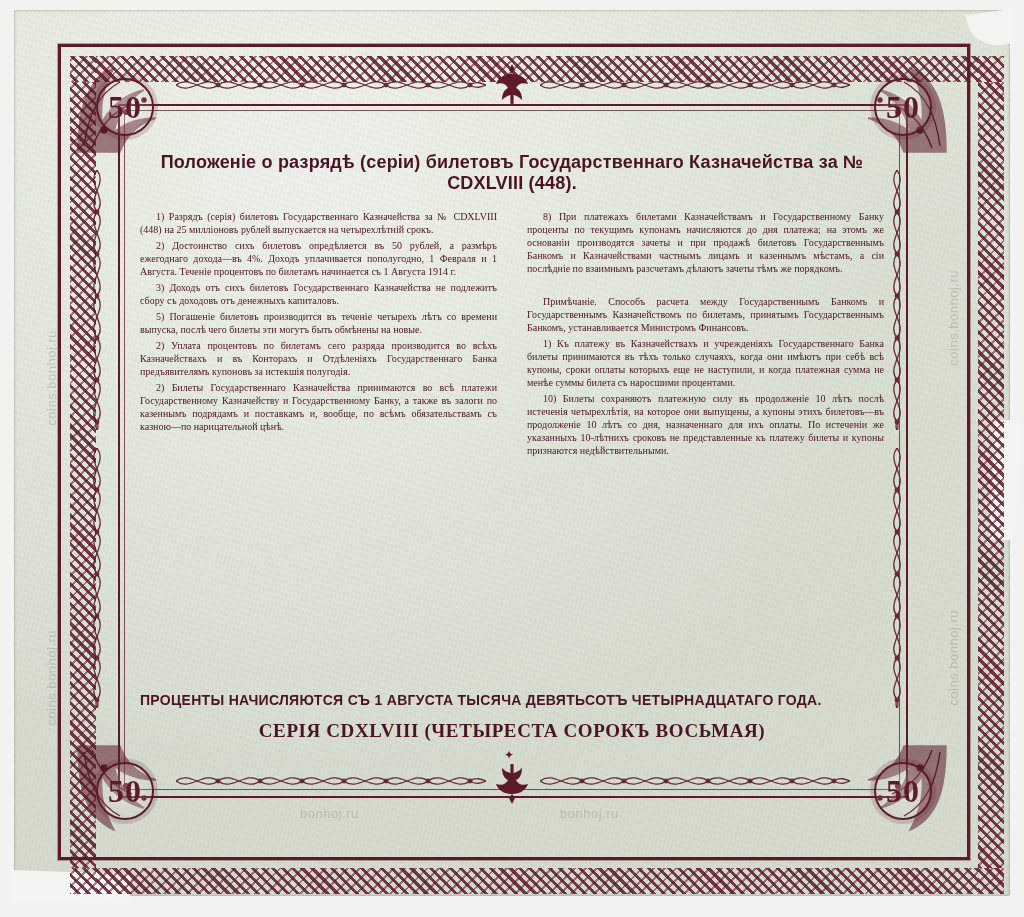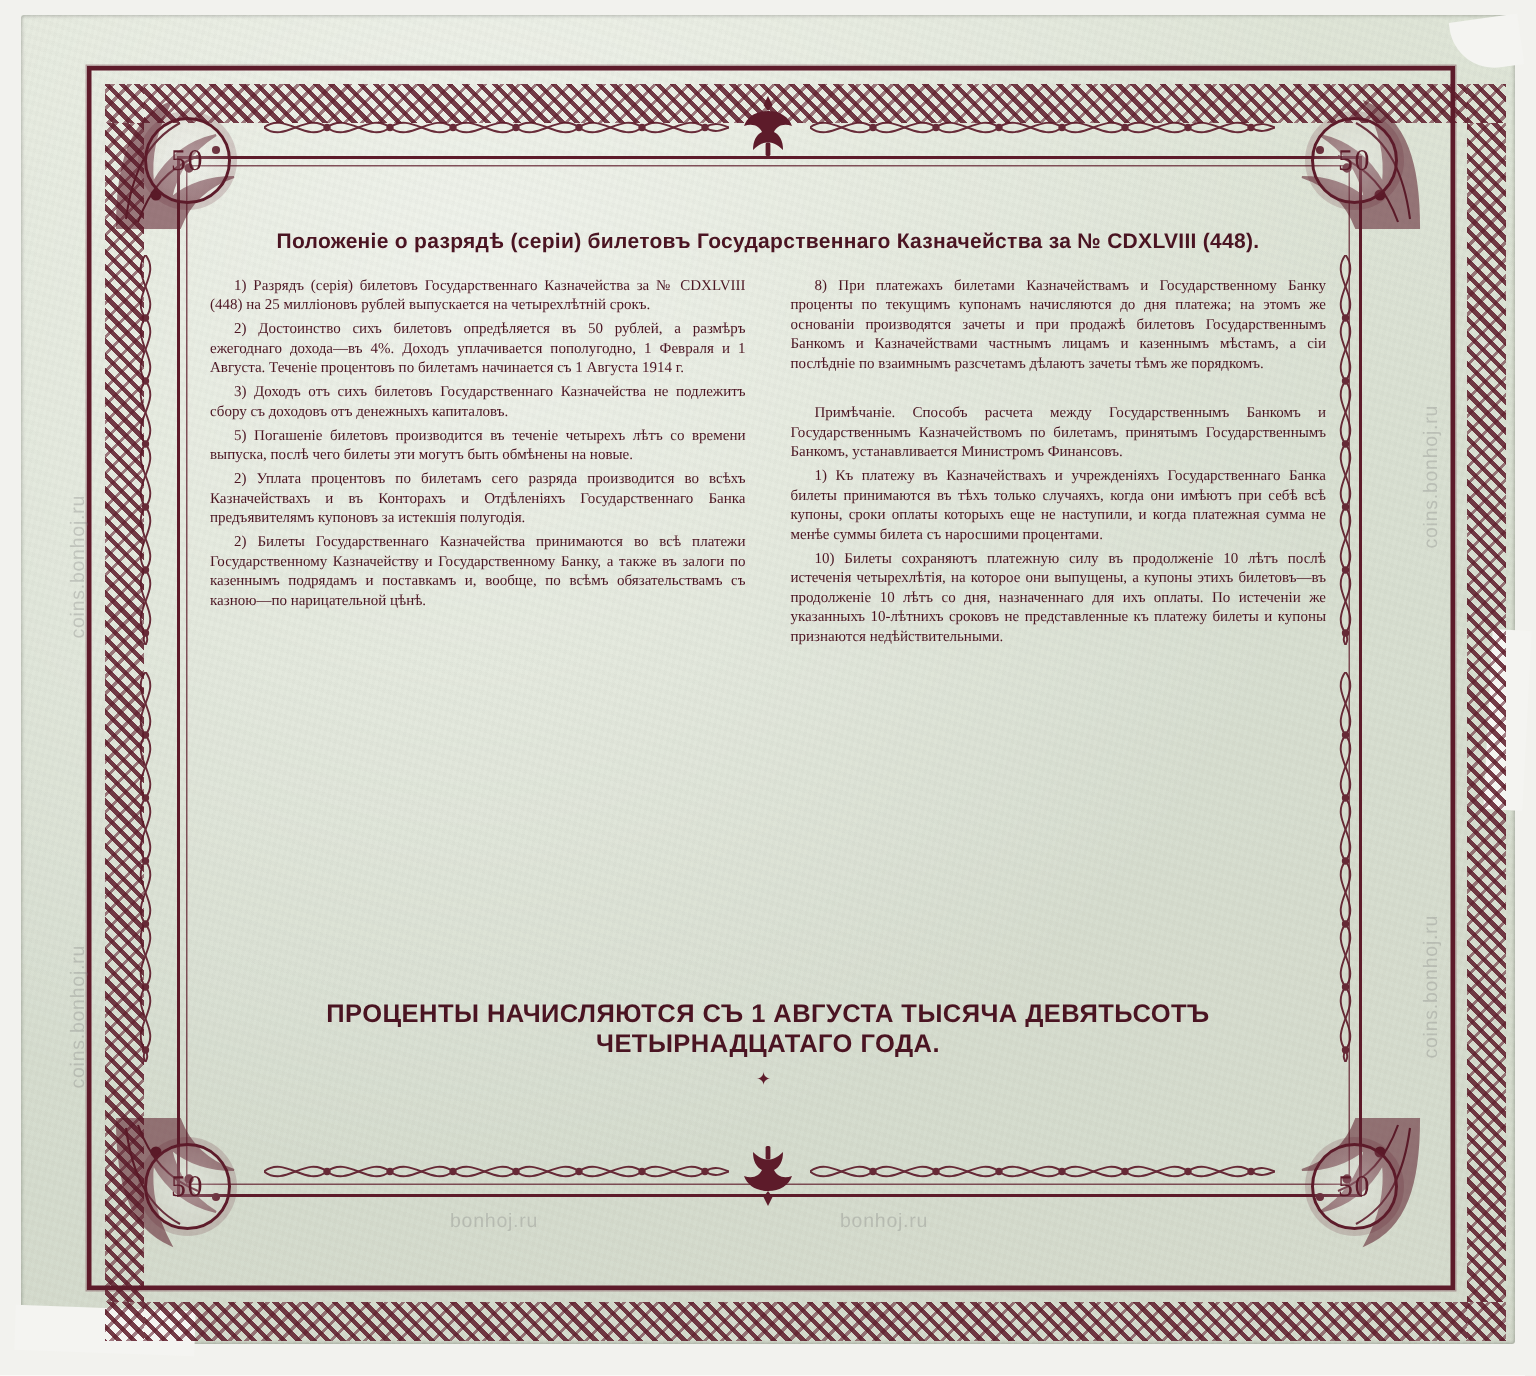--- a/index.html
+++ b/index.html
@@ -106,22 +106,22 @@
 
   
   .denom {
     position: absolute;
     width: 54px; height: 54px;
     border-radius: 50%;
     border: 2px solid #5d1b2a;
     color: #5d1b2a;
     display: flex; align-items: center; justify-content: center;
     font-family: "Liberation Serif", serif;
-    font-weight: normal;
-    font-size: 20px;
+    font-weight: bold;
+    font-size: 32px;
     letter-spacing: 1px;
     background: radial-gradient(circle at 50% 50%, rgba(255,255,255,0.25), rgba(93,27,42,0.06));
     box-shadow: 0 0 0 4px rgba(93,27,42,0.18);
   }
   .d-tl { left: 96px;  top: 78px; }
   .d-tr { left: 874px; top: 78px; }
   .d-bl { left: 96px;  top: 762px; }
   .d-br { left: 874px; top: 762px; }
 
   
@@ -165,21 +165,21 @@
   .content {
     position: absolute;
     left: 140px;
     top: 126px;
     width: 744px;
     height: 648px;
     color: #4e1724;
   }
   .doc-title {
     text-align: center;
-    font-size: 14px;
+    font-size: 18px;
     font-weight: bold;
     letter-spacing: .2px;
     margin: 26px 0 16px 0;
     color: #4a1422;
     font-family: "Liberation Sans", sans-serif;
   }
   .columns {
     display: flex;
     gap: 30px;
     height: 470px;
@@ -194,24 +194,24 @@
   .col p {
     margin: 0 0 3px 0;
     text-indent: 16px;
   }
   .col p.note {
     text-indent: 16px;
     margin-top: 20px;
   }
 
   .footer-line {
-    text-align: center;
+    text-align: left;
     font-family: "Liberation Sans", sans-serif;
     font-weight: bold;
-    font-size: 17px;
+    font-size: 14px;
     letter-spacing: .3px;
     color: #4a1422;
     margin-top: 12px;
   }
   .footer-series {
     text-align: center;
     font-family: "Liberation Serif", serif;
     font-weight: bold;
     font-size: 19px;
     letter-spacing: .6px;
@@ -447,20 +447,21 @@
       </div>
       <div class="col">
         <p>8) При платежахъ билетами Казначействамъ и Государственному Банку проценты по текущимъ купонамъ начисляются до дня платежа; на этомъ же основаніи производятся зачеты и при продажѣ билетовъ Государственнымъ Банкомъ и Казначействами частнымъ лицамъ и казеннымъ мѣстамъ, а сіи послѣдніе по взаимнымъ разсчетамъ дѣлаютъ зачеты тѣмъ же порядкомъ.</p>
         <p class="note">Примѣчаніе. Способъ расчета между Государственнымъ Банкомъ и Государственнымъ Казначействомъ по билетамъ, принятымъ Государственнымъ Банкомъ, устанавливается Министромъ Финансовъ.</p>
         <p>1) Къ платежу въ Казначействахъ и учрежденіяхъ Государственнаго Банка билеты принимаются въ тѣхъ только случаяхъ, когда они имѣютъ при себѣ всѣ купоны, сроки оплаты которыхъ еще не наступили, и когда платежная сумма не менѣе суммы билета съ наросшими процентами.</p>
         <p>10) Билеты сохраняютъ платежную силу въ продолженіе 10 лѣтъ послѣ истеченія четырехлѣтія, на которое они выпущены, а купоны этихъ билетовъ—въ продолженіе 10 лѣтъ со дня, назначеннаго для ихъ оплаты. По истеченіи же указанныхъ 10-лѣтнихъ сроковъ не представленные къ платежу билеты и купоны признаются недѣйствительными.</p>
       </div>
     </div>
 
     <div class="footer-line">ПРОЦЕНТЫ НАЧИСЛЯЮТСЯ СЪ 1 АВГУСТА ТЫСЯЧА ДЕВЯТЬСОТЪ ЧЕТЫРНАДЦАТАГО ГОДА.</div>
+    <div class="footer-series">СЕРІЯ CDXLVIII (ЧЕТЫРЕСТА СОРОКЪ ВОСЬМАЯ)</div>
     <div class="footer-dot">✦</div>
   </div>
 
   <div class="wm" style="left:44px; top:330px; transform: rotate(-90deg) translate(-100%,0);">coins.bonhoj.ru</div>
   <div class="wm" style="left:44px; top:630px; transform: rotate(-90deg) translate(-100%,0);">coins.bonhoj.ru</div>
   <div class="wm" style="left:946px; top:270px; transform: rotate(-90deg) translate(-100%,0);">coins.bonhoj.ru</div>
   <div class="wm" style="left:946px; top:610px; transform: rotate(-90deg) translate(-100%,0);">coins.bonhoj.ru</div>
   <div class="wm" style="left:300px; top:806px;">bonhoj.ru</div>
   <div class="wm" style="left:560px; top:806px;">bonhoj.ru</div>
 

